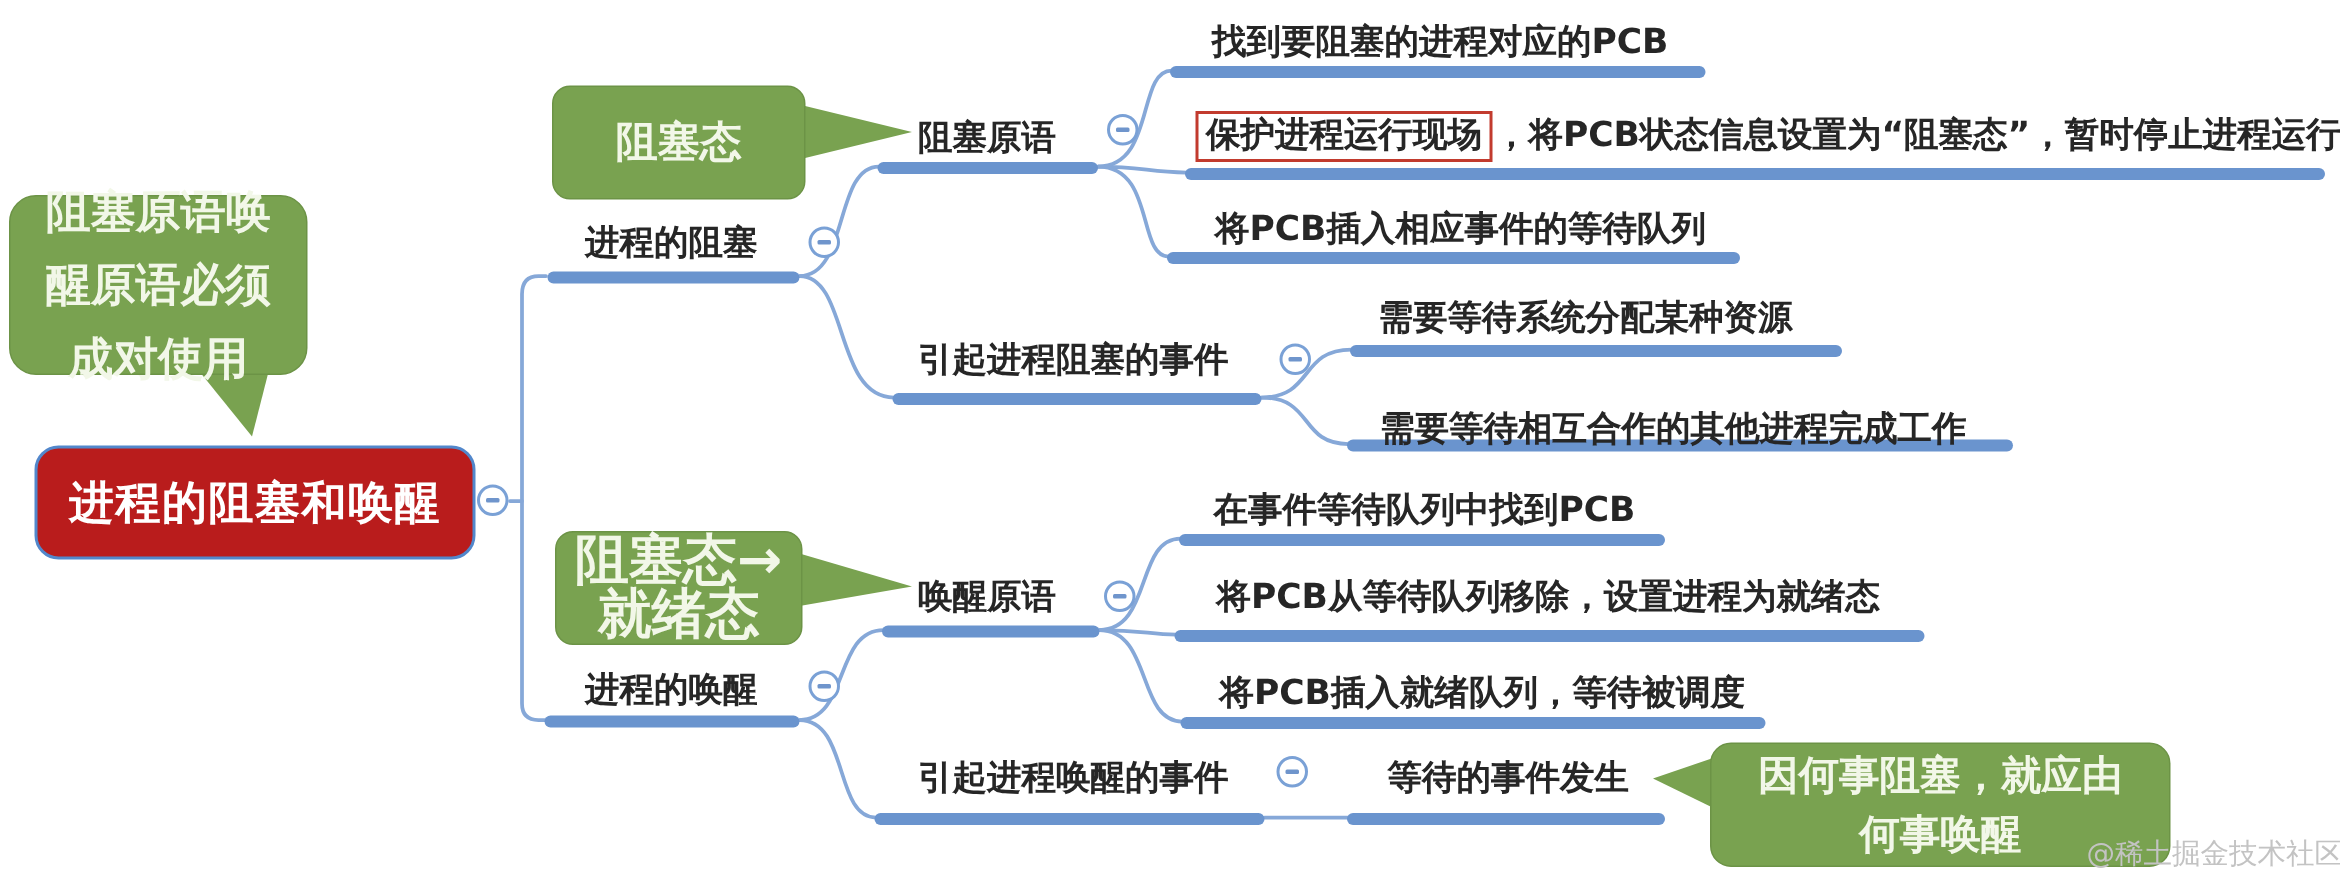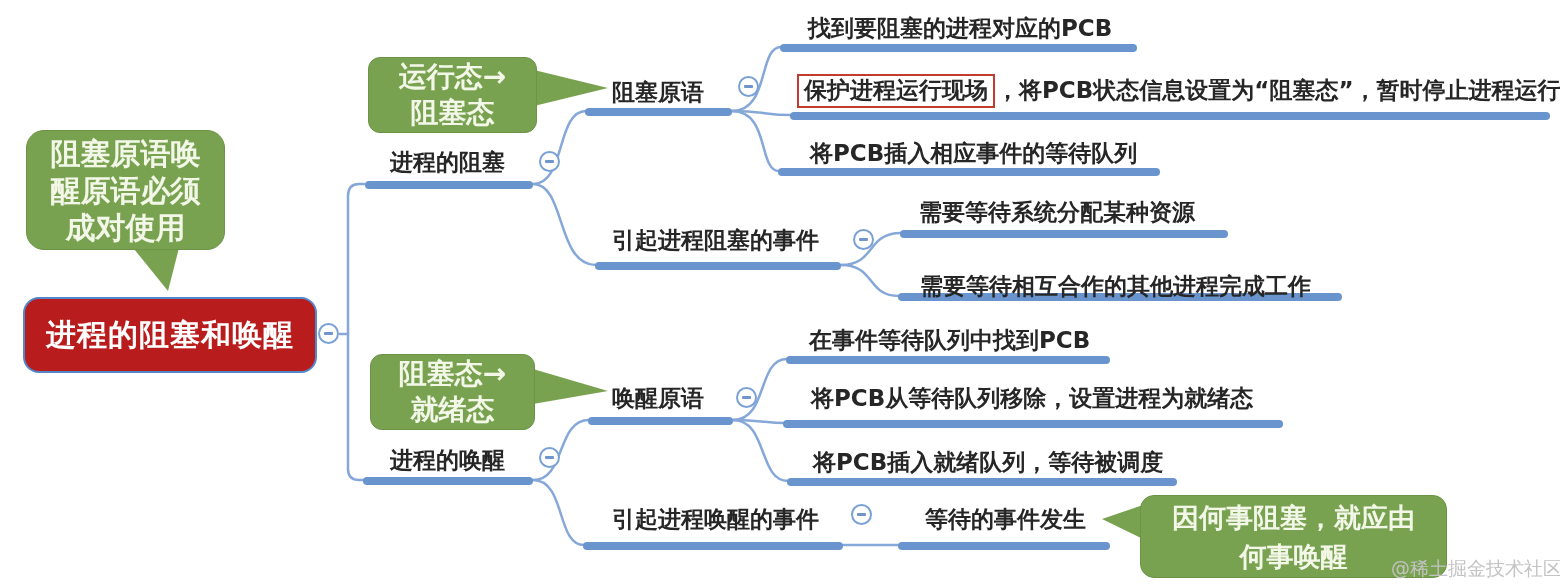--- a/index.html
+++ b/index.html
@@ -27,23 +27,23 @@
     background:#ffffff;display:flex;align-items:center;justify-content:center;z-index:4;
     box-sizing:content-box;cursor:pointer;
   }
   .minus .dash{width:9px;height:2.5px;background:#6f95cc;border-radius:1px;}
   .callout{
     position:absolute;background:#79a250;border:1px solid #6c9346;
     color:#f2f7e8;font-weight:600;text-align:center;z-index:3;box-sizing:border-box;
     display:flex;flex-direction:column;align-items:center;justify-content:center;
   }
   .callout .c-line{white-space:nowrap;}
-  #callout-pair{left:26px;top:130px;width:199px;height:120px;border-radius:18px;font-size:30px;line-height:37px;}
+  #callout-pair{left:6px;top:130px;width:199px;height:120px;border-radius:18px;font-size:30px;line-height:37px;gap:12px;}
   #callout-run{left:368px;top:57px;width:169px;height:76px;border-radius:12px;font-size:28px;line-height:36px;}
-  #callout-ready{left:370px;top:354px;width:165px;height:76px;border-radius:12px;font-size:28px;line-height:36px;}
+  #callout-ready{left:370px;top:354px;width:165px;height:76px;border-radius:12px;font-size:36px;line-height:36px;}
   #callout-wake{left:1140px;top:495px;width:307px;height:83px;border-radius:14px;font-size:27px;line-height:39px;}
   .hl-box{
     display:inline-block;border:2px solid #c23b2e;padding:1px 5px 3px 5px;margin-right:1px;text-align:right;
   }
   #watermark{
     position:absolute;left:1391px;top:556px;font-size:19px;color:#c3c3c3;
     font-weight:400;z-index:5;white-space:nowrap;
   }
 </style>
 </head>
@@ -76,21 +76,20 @@
       <polygon points="1143,505 1143,539 1102,519"></polygon>
     </g>
   </svg>
 
   <div class="callout" id="callout-pair">
     <div class="c-line">阻塞原语唤</div>
     <div class="c-line">醒原语必须</div>
     <div class="c-line">成对使用</div>
   </div>
   <div class="callout" id="callout-run">
-    <div class="c-line">运行态→</div>
     <div class="c-line">阻塞态</div>
   </div>
   <div class="callout" id="callout-ready">
     <div class="c-line">阻塞态→</div>
     <div class="c-line">就绪态</div>
   </div>
   <div class="callout" id="callout-wake">
     <div class="c-line">因何事阻塞，就应由</div>
     <div class="c-line">何事唤醒</div>
   </div>

